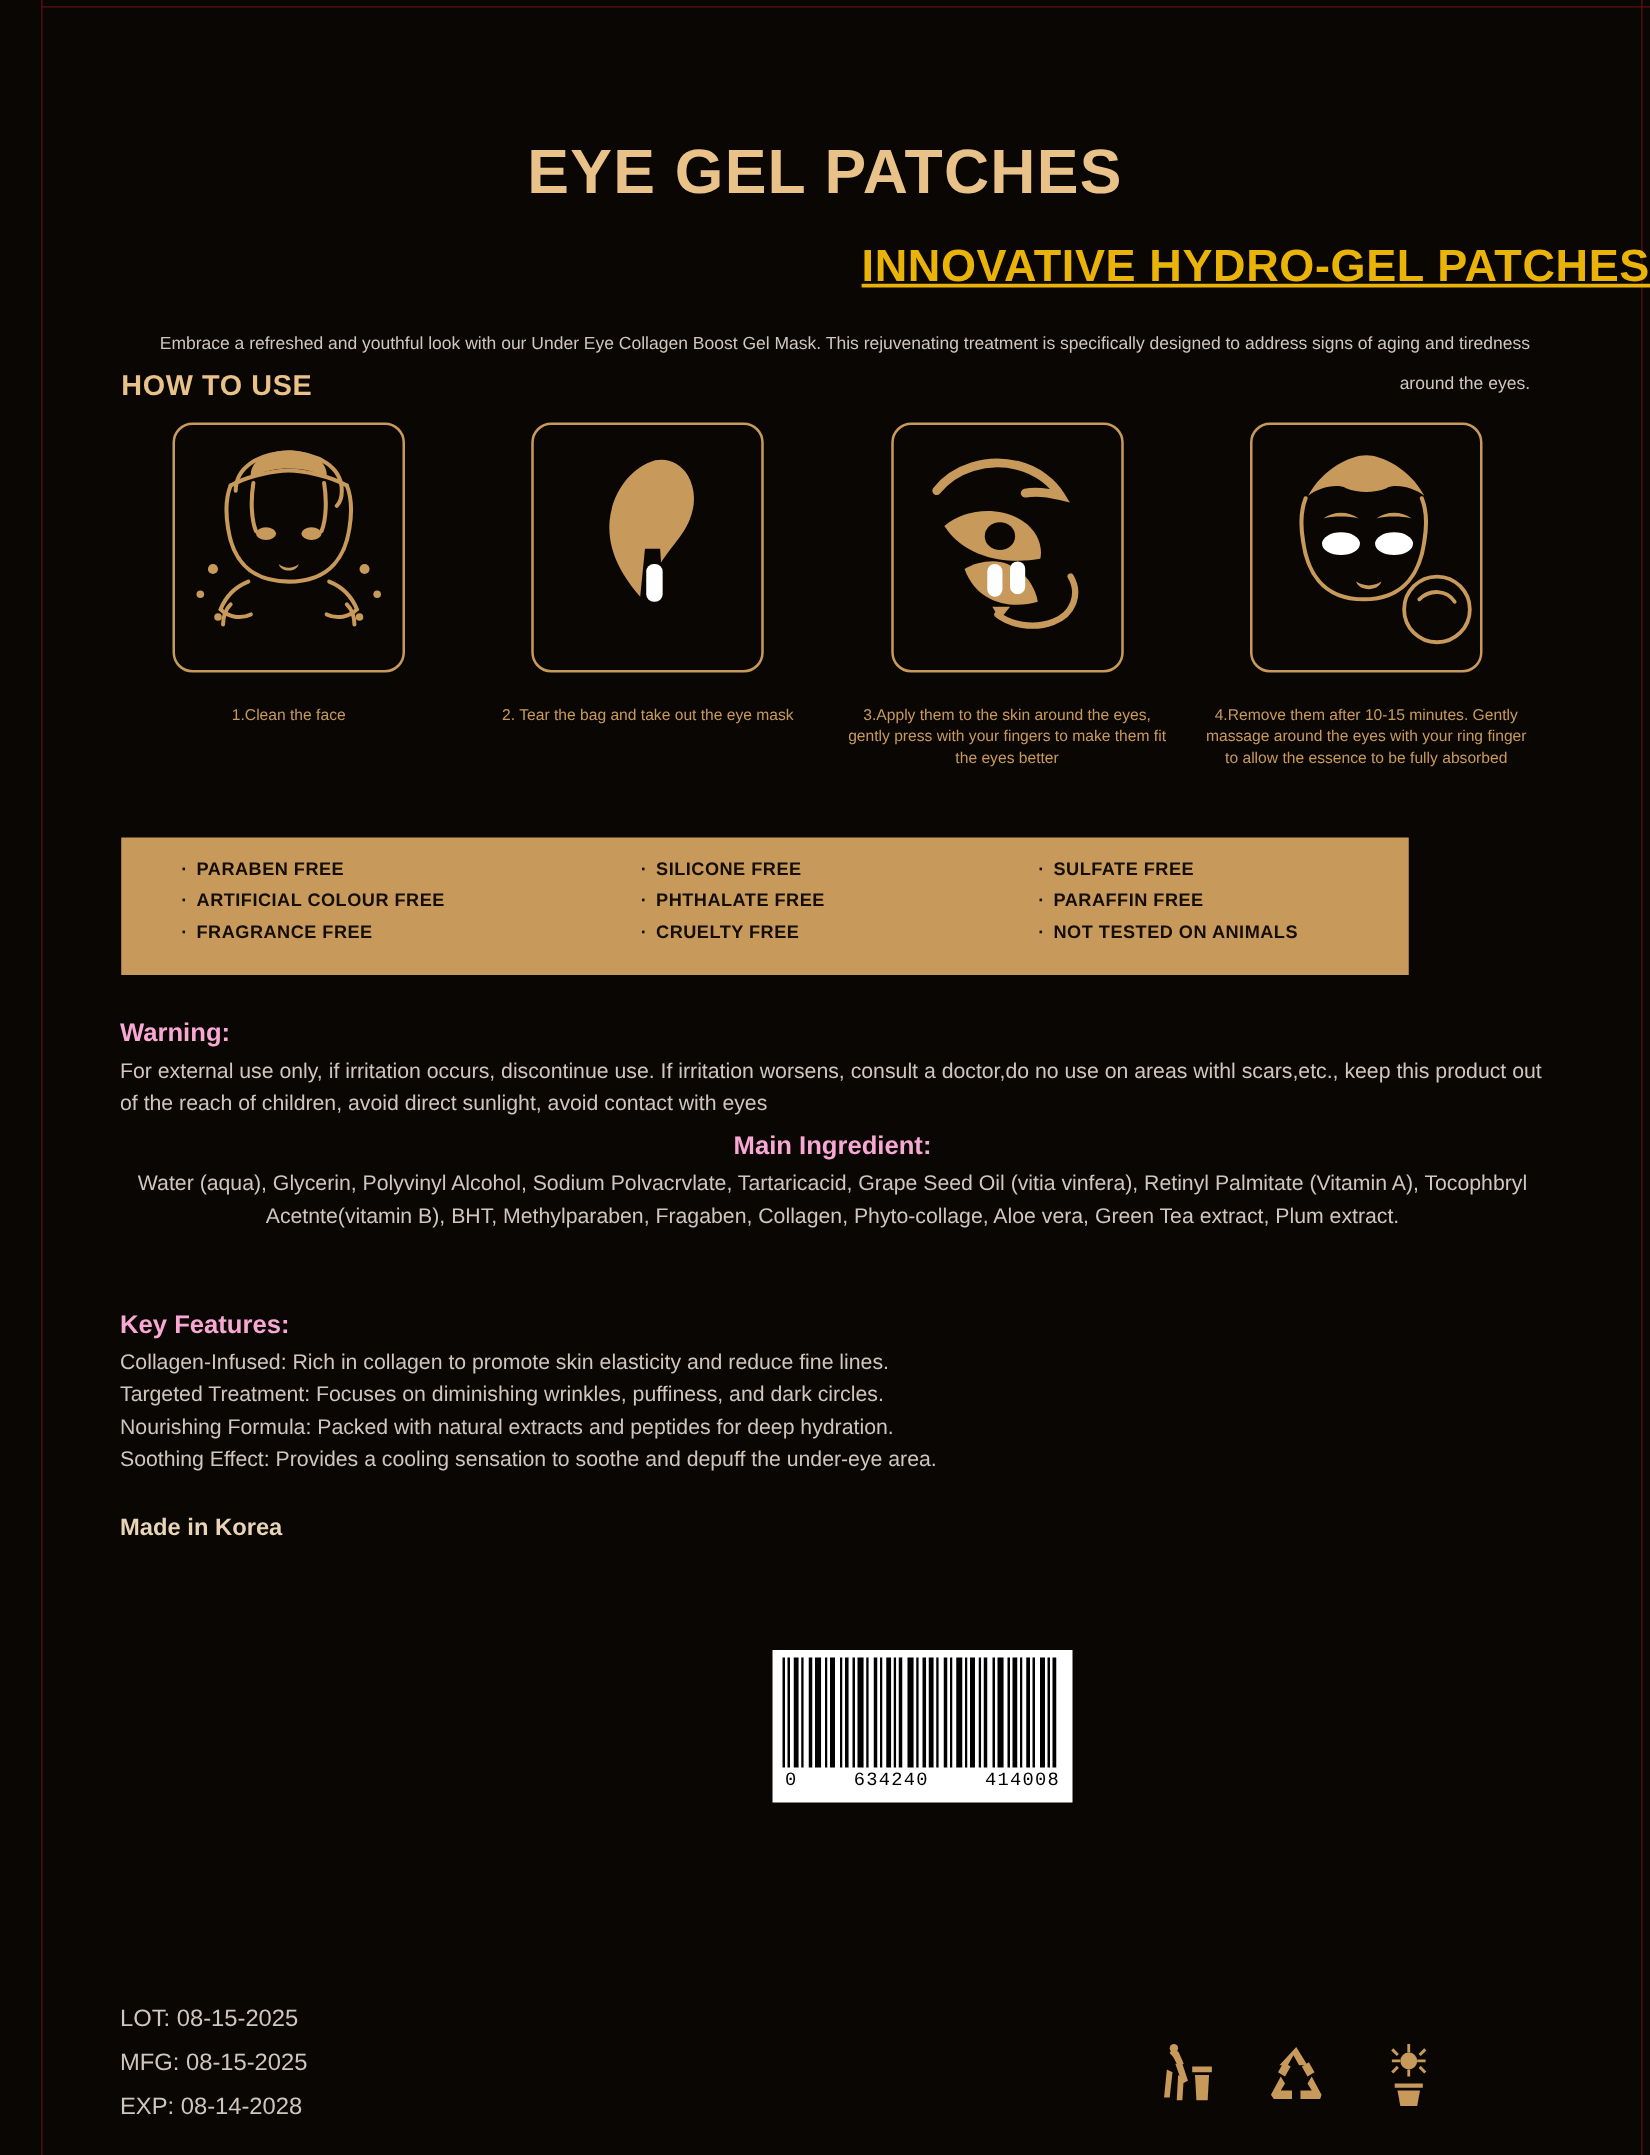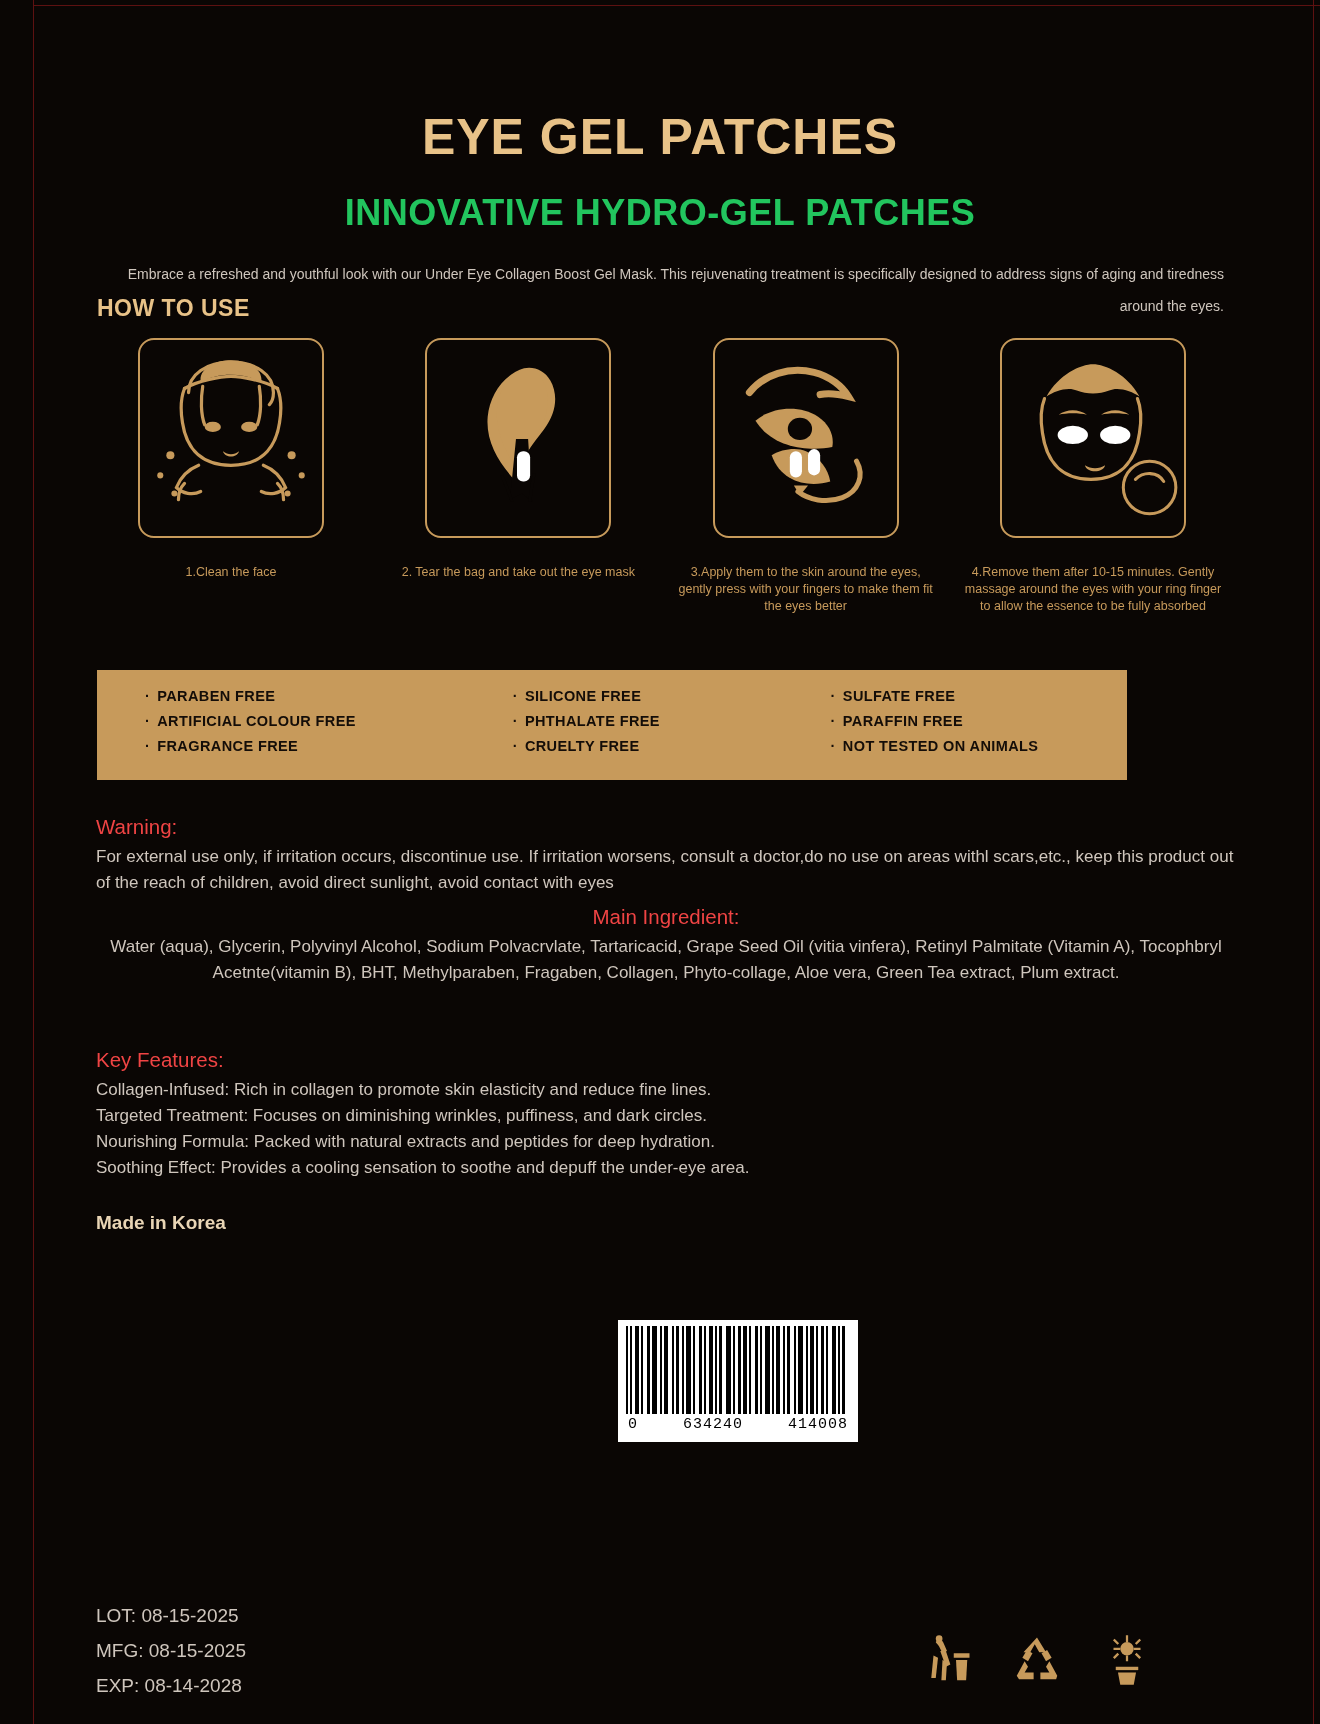--- a/index.html
+++ b/index.html
@@ -54,25 +54,26 @@
     text-align: center;
     font-size: 50px;
     font-weight: bold;
     letter-spacing: 1px;
     color: #e8c288;
   }
   .subtitle {
     position: absolute;
     left: 0; right: 0;
     top: 192px;
-    text-align: center;
+    text-align: right;
     font-size: 36px;
     font-weight: bold;
     letter-spacing: 0.5px;
-    color: #22c55e;
+    color: #eab308;
+    text-decoration: underline;
   }
   .intro {
     position: absolute;
     left: 96px;
     width: 1128px;
     top: 226px;
     text-align: right;
     font-size: 14px;
     line-height: 32px;
     color: #cfc6bd;
@@ -153,22 +154,22 @@
   .claim .dot { margin-right: 7px; }
 
   
   .section {
     position: absolute;
     left: 96px;
     width: 1140px;
   }
   .sec-title {
     font-size: 20.5px;
-    font-weight: normal;
-    color: #ef4444;
+    font-weight: bold;
+    color: #f9a8d4;
     margin-bottom: 5px;
   }
   .sec-body {
     font-size: 17px;
     line-height: 26px;
     color: #cfc6bd;
   }
   #warning { top: 815px; }
   #ingredient { top: 905px; text-align: center; }
   #features { top: 1048px; }

